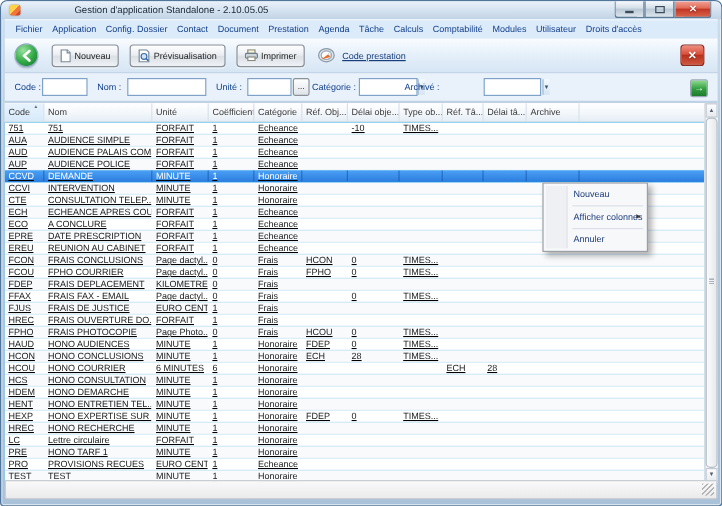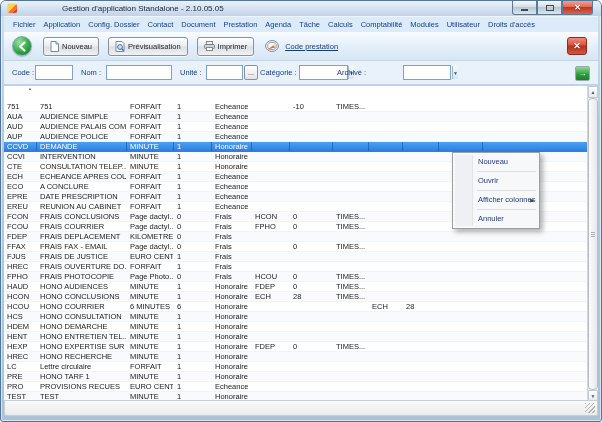--- a/index.html
+++ b/index.html
@@ -73,21 +73,21 @@
   .tablearea { position:absolute; top:84px; left:3px; right:3px; height:317px; background:#fff;
     border-top:1px solid #c0d2e4; }
   .ghead { position:absolute; top:0; left:0; right:11px; height:16px; display:flex; overflow:hidden;
     background:linear-gradient(#ffffff,#f3f7fb 55%,#e5edf5); border-bottom:1px solid #ccd7e2; }
   .hc { font-size:7.5px; color:#3c3c3c; line-height:15px; padding-left:3px;
     border-right:1px solid #d9e1e9; white-space:nowrap; overflow:hidden; flex:0 0 auto; }
   .hc.c0 { background:linear-gradient(#e7f3fd,#d7eafa); }
   .sort-icon { position:absolute; top:0px; left:24px; font-size:4px; color:#5a6e82; z-index:2; }
   .c0{width:33px} .c1{width:90px} .c2{width:47px} .c3{width:38px} .c4{width:40px} .c5{width:38px}
   .c6{width:43px} .c7{width:36px} .c8{width:34px} .c9{width:36px} .c10{width:44px}
-  .gbody { position:absolute; top:16px; left:0; right:11px; bottom:0; overflow:hidden; background:#0ea5e9; }
+  .gbody { position:absolute; top:16px; left:0; right:11px; bottom:0; overflow:hidden; background:#0ea5e9;text-decoration:underline; }
   .row { display:flex; height:10px; background:#fff; border-bottom:1px solid #f0f4f8; cursor:default; }
   .row.alt { background:#f8fafc; }
   .cell { font-size:7.5px; color:#1b1b1b; line-height:9px; padding-left:3px;
     white-space:nowrap; overflow:hidden; flex:0 0 auto; border-right:1px solid transparent; }
   .row.selected { background:linear-gradient(#4aa0f4,#2e7fe0); border-bottom-color:#2e7fe0; }
   .row.selected .cell { color:#fff; border-right:1px solid rgba(17,84,166,.6); }
 
   
   .vscroll { position:absolute; top:0; right:0; bottom:0; width:11px;
     background:#f2f4f6; border-left:1px solid #cfd6dd; }
@@ -215,20 +215,34 @@
     <div class="dropdown" style="left:399px;width:48px">
       <span class="dd-val">Tout</span>
       <span class="dd-btn">▼</span>
     </div>
     <div class="go-btn">
         <span>→</span>
       </div>
   </div>
 
   <div class="tablearea">
+    <div class="ghead">
+
+    <div class="hc c0">Code</div>
+        <div class="hc c1 alt">Nom</div>
+        <div class="hc c2">Unité</div>
+        <div class="hc c3 alt">Coëfficient</div>
+        <div class="hc c4">Catégorie</div>
+        <div class="hc c5 alt">Réf. Obj...</div>
+        <div class="hc c6">Délai obje...</div>
+        <div class="hc c7 alt">Type ob...</div>
+        <div class="hc c8">Réf. Tâ...</div>
+        <div class="hc c9 alt">Délai tâ...</div>
+        <div class="hc c10">Archive</div>
+      </div>
     <span class="sort-icon">▲</span>
     <div class="gbody">
 
     <div class="row">
           <div class="cell c0">751</div>
           <div class="cell c1">751</div>
           <div class="cell c2">FORFAIT</div>
           <div class="cell c3">1</div>
           <div class="cell c4">Echeance</div>
           <div class="cell c5"></div>
@@ -376,21 +390,21 @@
           <div class="cell c4">Frais</div>
           <div class="cell c5">HCON</div>
           <div class="cell c6">0</div>
           <div class="cell c7">TIMES...</div>
           <div class="cell c8"></div>
           <div class="cell c9"></div>
           <div class="cell c10"></div>
         </div>
         <div class="row">
           <div class="cell c0">FCOU</div>
-          <div class="cell c1">FRAIS COURRIER</div>
+          <div class="cell c1">FPHO COURRIER</div>
           <div class="cell c2">Page dactyl...</div>
           <div class="cell c3">0</div>
           <div class="cell c4">Frais</div>
           <div class="cell c5">FPHO</div>
           <div class="cell c6">0</div>
           <div class="cell c7">TIMES...</div>
           <div class="cell c8"></div>
           <div class="cell c9"></div>
           <div class="cell c10"></div>
         </div>
@@ -636,27 +650,20 @@
   <div class="ctxmenu">
     <div class="cm-gutter"></div>
 
   <div class="cm-group">
         <div class="cm-item">
           <span>Nouveau</span>
           
         </div>
         <div class="cm-sep"></div>
       </div>
-      <div class="cm-group alt">
-        <div class="cm-item">
-          <span>Ouvrir</span>
-          
-        </div>
-        <div class="cm-sep"></div>
-      </div>
       <div class="cm-group">
         <div class="cm-item">
           <span>Afficher colonnes</span>
           <span class="cm-arrow">▶</span>
         </div>
 
       </div>
       <div class="cm-group alt">
         <div class="cm-sep"></div>
       </div>

